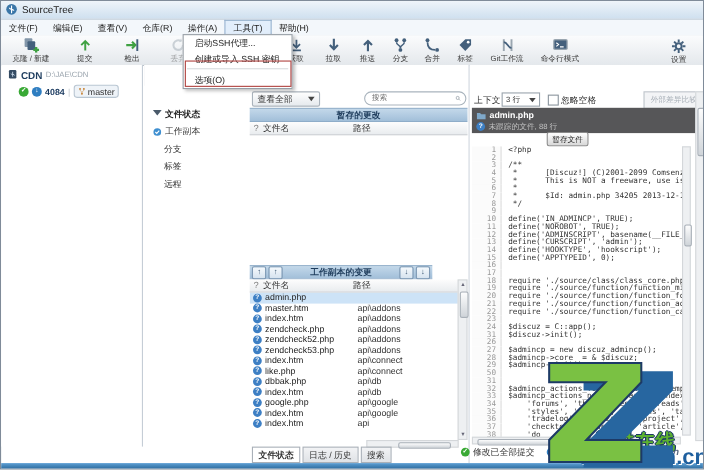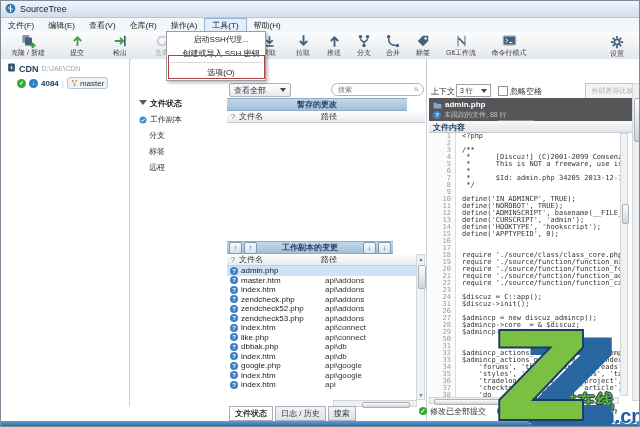--- a/index.html
+++ b/index.html
@@ -57,21 +57,21 @@
   #stage-file-btn{position:absolute;left:64px;top:10px;width:36px;height:11px;border:1px solid #8a8a8a;border-radius:2px;background:linear-gradient(#fefefe,#d8d8d8);color:#222;font-size:7px;display:flex;align-items:center;justify-content:center;}
   #content-bar{left:428px;top:120px;width:210px;height:12px;background:linear-gradient(#f6f8fa,#e2e6ea);border-bottom:1px solid #c4cace;color:#1d3c5e;font-weight:bold;font-size:8px;padding:1px 0 0 4px;box-sizing:border-box;}
   #code{left:428px;top:132px;width:198px;height:266px;overflow:hidden;font-family:"DejaVu Sans Mono",monospace;font-size:7px;line-height:7px;}
   .code-line{display:flex;height:7px;}
   .lnum{width:22px;flex:0 0 auto;text-align:right;padding-right:4px;color:#999;background:#fbfbfb;border-right:1px solid #ddd;}
   .ltext{padding-left:6px;white-space:pre;color:#333;}
   
   #status-right{left:418px;top:403px;height:14px;display:flex;align-items:center;gap:3px;font-size:8px;color:#333;}
   #bluestrip{left:0;top:420px;width:640px;height:7px;background:linear-gradient(#5d9fd4,#1d5a8c);}
   #tools-menu{left:165px;top:30px;width:98px;height:48px;background:#fff;border:1px solid #979ea6;box-shadow:2px 2px 3px rgba(0,0,0,.25);z-index:40;}
-  .tmenu-item{font-size:8px;color:#222;padding:2px 0 1px 10px;white-space:nowrap;text-align:center;}
+  .tmenu-item{font-size:8px;color:#222;padding:2px 0 1px 10px;white-space:nowrap;}
   .tmenu-sep{height:1px;background:#d8dbde;margin:2px 3px;}
   #red-box{left:167px;top:54px;width:95px;height:22px;border:1px solid #b0413e;z-index:55;}
   #watermark{z-index:60;pointer-events:none;}
   #wm-line1{position:absolute;left:519px;top:388px;font-size:18px;font-weight:bold;color:#5cb130;letter-spacing:1px;text-shadow:-1px 0 #1d3a66,1px 0 #1d3a66,0 -1px #1d3a66,0 1px #1d3a66;}
   #wm-line2{position:absolute;left:527px;top:404px;font-size:20px;font-weight:bold;color:#1e5f9e;text-shadow:1px 1px 0 #fff;}
   #atlassian{font-weight:bold;font-style:italic;color:#5e6c84;font-size:9px;}
 </style>
 </head>
 <body>
 
@@ -272,21 +272,21 @@
       <span class="darr"></span>
   </div>
   <div id="search-box" class="abs">
     <input placeholder="搜索" style="">
     <svg width="9" height="9" viewBox="0 0 16 16">
         <circle cx="6.5" cy="6.5" r="4.5" stroke="#8a949d" stroke-width="2" fill="none"></circle>
         <path d="M10 10l4 4" stroke="#8a949d" stroke-width="2"></path>
       </svg>
   </div>
 
-  <div class="sec-header" style="left:226px;top:97px;width:180px;height:13px;font-family:Liberation Mono, monospace;">
+  <div class="sec-header" style="left:226px;top:97px;width:198px;height:13px;font-family:Liberation Mono, monospace;">
     <span>暂存的更改</span>
   </div>
   <div class="col-header" style="left:226px;top:110px;width:198px;height:12px;">
     <span style="width:12px;text-align:center;color:#777;">?</span>
     <span style="width:82px;">文件名</span>
     <span>路径</span>
   </div>
 
   <div class="sec-header" style="left:226px;top:240px;width:166px;height:13px;justify-content:center;">
     <div style="position:absolute;left:2px;display:flex;gap:2px;">
@@ -404,21 +404,20 @@
         </svg>
       <span style="font-weight:bold;font-size:8px;">admin.php</span>
     </div>
     <div style="display:flex;align-items:center;gap:3px;margin-top:1px;position:relative;">
       <span class="q-badge" style="margin:0;">?</span>
       <span style="font-size:7px;color:#c2c2c2;">未跟踪的文件, 88 行</span>
       <span id="stage-file-btn">暂存文件</span>
     </div>
   </div>
 
-  <div id="content-bar" class="abs">文件内容</div>
   <div id="code" class="abs">
       <div class="code-line">
         <span class="lnum">1</span>
         <span class="ltext">&lt;?php</span>
       </div>
       <div class="code-line">
         <span class="lnum">2</span>
         <span class="ltext"></span>
       </div>
       <div class="code-line">

